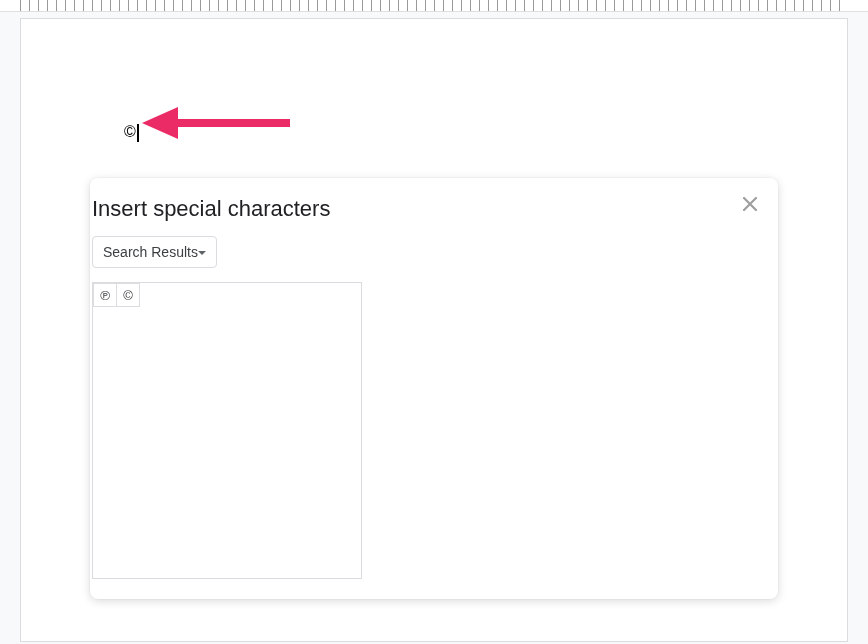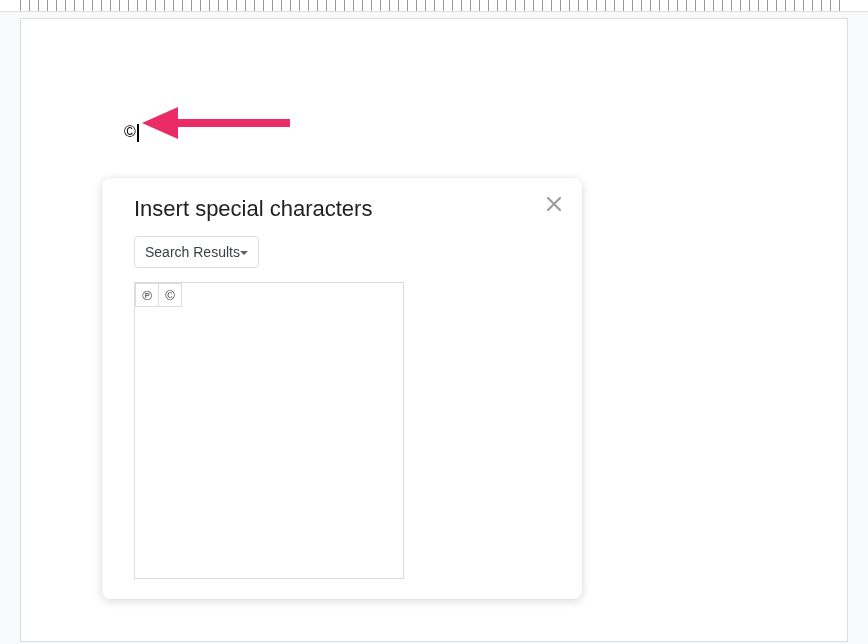--- a/index.html
+++ b/index.html
@@ -64,26 +64,26 @@
     }
     .arrow {
       position: absolute;
       top: 105px;
       left: 140px;
       pointer-events: none;
     }
     .dialog {
       position: absolute;
       top: 178px;
-      left: 102px;
-      width: 480px;
+      left: 90px;
+      width: 688px;
       background: #fff;
       border-radius: 8px;
       box-shadow: 0 2px 10px rgba(0,0,0,0.15), 0 0 0 1px rgba(0,0,0,0.02);
-      padding: 18px 18px 20px 32px;
+      padding: 18px 18px 20px 2px;
     }
     .dialog-title {
       font-family: 'Google Sans', Arial, sans-serif;
       font-size: 22px;
       font-weight: 400;
       color: #202124;
       margin-bottom: 14px;
     }
     .close-btn {
       position: absolute;

